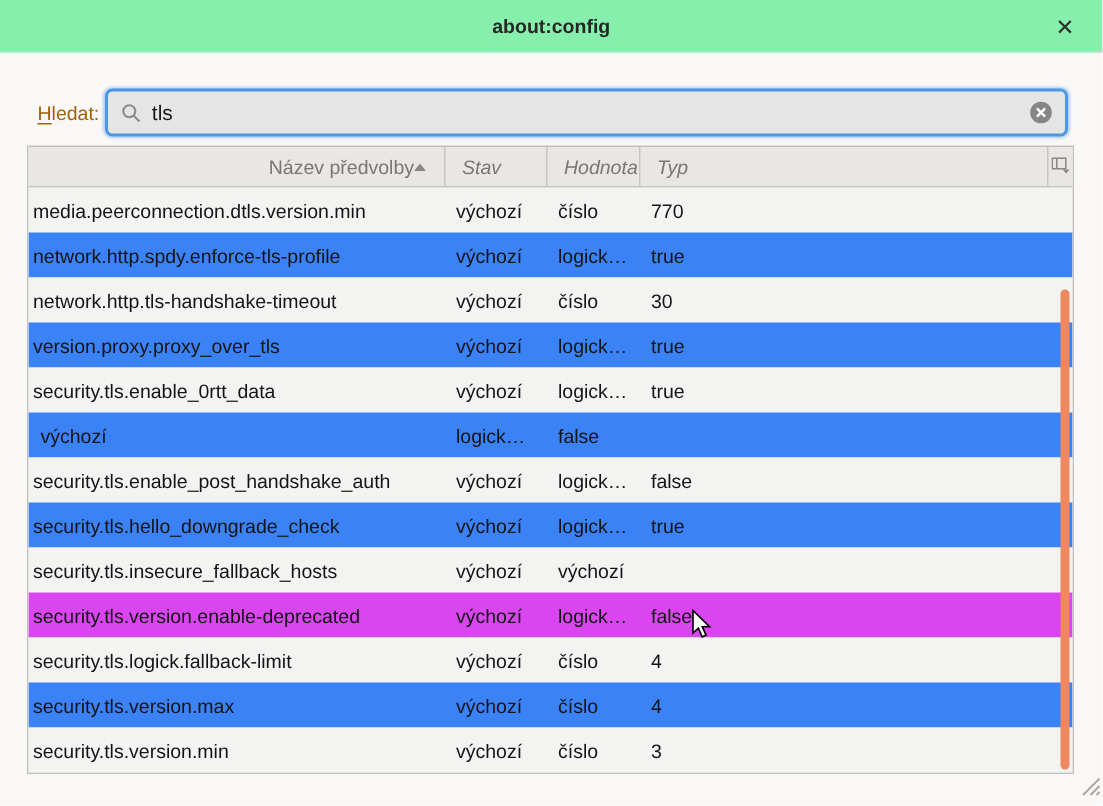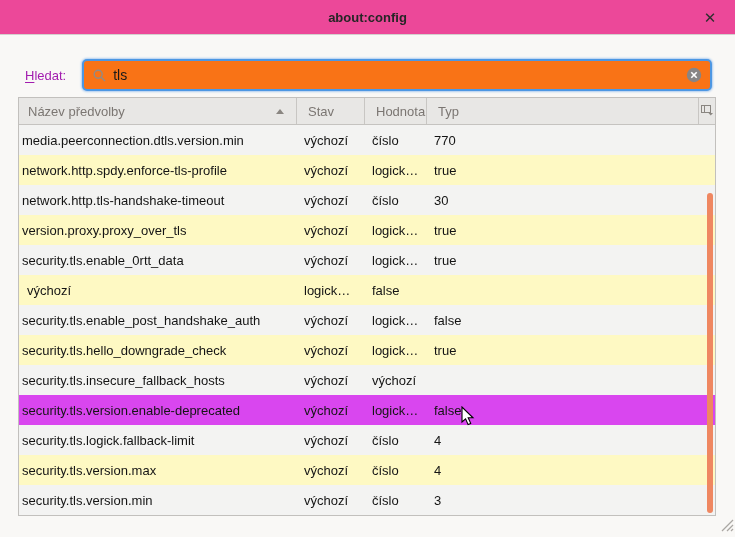--- a/index.html
+++ b/index.html
@@ -3,58 +3,58 @@
 <meta charset="utf-8">
 <style>
   * { box-sizing: border-box; margin: 0; padding: 0; }
   html,body { width:735px; height:537px; }
   body { font-family: "Liberation Sans", "DejaVu Sans", sans-serif; }
 
   .window { position:relative; width:735px; height:537px; background:#f9f8f6; overflow:hidden; }
 
   
   .titlebar { position:absolute; top:0; left:0; right:0; height:35px;
-              background:#ec4899; border-bottom:1px solid #d3d0cd;
+              background:#86efac; border-bottom:1px solid #d3d0cd;
               display:flex; align-items:center; justify-content:center; }
   .title { font-size:13px; font-weight:bold; color:#262626; }
   .close-btn { position:absolute; right:12px; top:0; height:35px; width:26px;
                display:flex; align-items:center; justify-content:center;
                font-size:15px; color:#2f2f2f; cursor:default; }
 
   
   .search-row { position:absolute; top:59px; left:25px; right:23px; height:32px;
                 display:flex; align-items:center; }
-  .search-label { font-size:13px; color:#a21caf; margin-right:16px; white-space:nowrap; }
+  .search-label { font-size:13px; color:#a16207; margin-right:4px; white-space:nowrap; }
   .search-label .accesskey { text-decoration:underline; text-underline-offset:2px; }
-  .search-input { flex:1; height:32px; background:#f97316;
+  .search-input { flex:1; height:32px; background:#e5e5e5;
                   border:2px solid #4d97e3; border-radius:5px;
                   box-shadow:0 0 2px 1px #aecdf0;
                   display:flex; align-items:center; padding:0 8px 0 9px; }
   .search-input .mag { display:flex; margin-right:7px; }
   .search-input .query { font-size:14px; color:#1a1a1a; flex:1; }
   .search-input .clear { display:flex; }
 
   
   .table { position:absolute; left:18px; top:97px; width:698px; height:419px;
            background:#fcfcfc; border:1px solid #c2c0bd; }
 
   .thead { display:grid; grid-template-columns:277px 68px 62px 1fr 17px;
            height:27px; background:#e8e7e5; border-bottom:1px solid #c5c3c0;
            color:#7b7672; font-size:13px; }
   .th { display:flex; align-items:center; padding-left:11px; position:relative;
         overflow:hidden; white-space:nowrap; }
-  .th.first { padding-left:9px; justify-content:space-between; padding-right:12px; }
-  .th + .th { border-left:1px solid #c8c6c3; }
+  .th.first { padding-left:9px; justify-content:flex-end; padding-right:12px; }
+  .th + .th { border-left:1px solid #c8c6c3;font-style:italic; }
   .sort-arrow { width:0; height:0; border-left:4px solid transparent;
                 border-right:4px solid transparent; border-bottom:5px solid #8a8681; }
   .th.picker { padding:0; display:flex; align-items:center; justify-content:center; }
 
   .tbody { position:relative; height:390px; overflow:hidden; }
   .tr { display:grid; grid-template-columns:277px 68px 62px 1fr; height:30px;
-        align-items:center; font-size:13px; color:#141414; background:#fef9c3; }
+        align-items:center; font-size:13px; color:#141414; background:#3b82f6; }
   .tr:nth-child(odd) { background:#f3f3f2; }
   .tr.highlight { background:#d946ef; }
   .td { padding-left:8px; white-space:nowrap; overflow:hidden; }
   .td.name { padding-left:3px; }
 
   .scrollbar-thumb { position:absolute; right:2px; top:95px; width:6px; height:320px;
                      background:#ef8761; border-radius:3px; }
 
   
   .cursor { position:absolute; left:461px; top:406px; pointer-events:none; }

